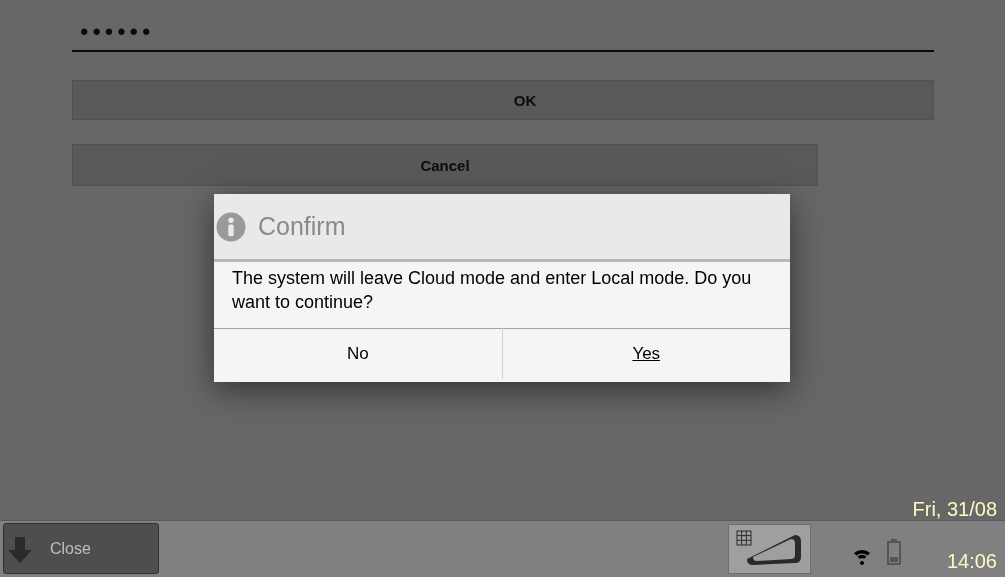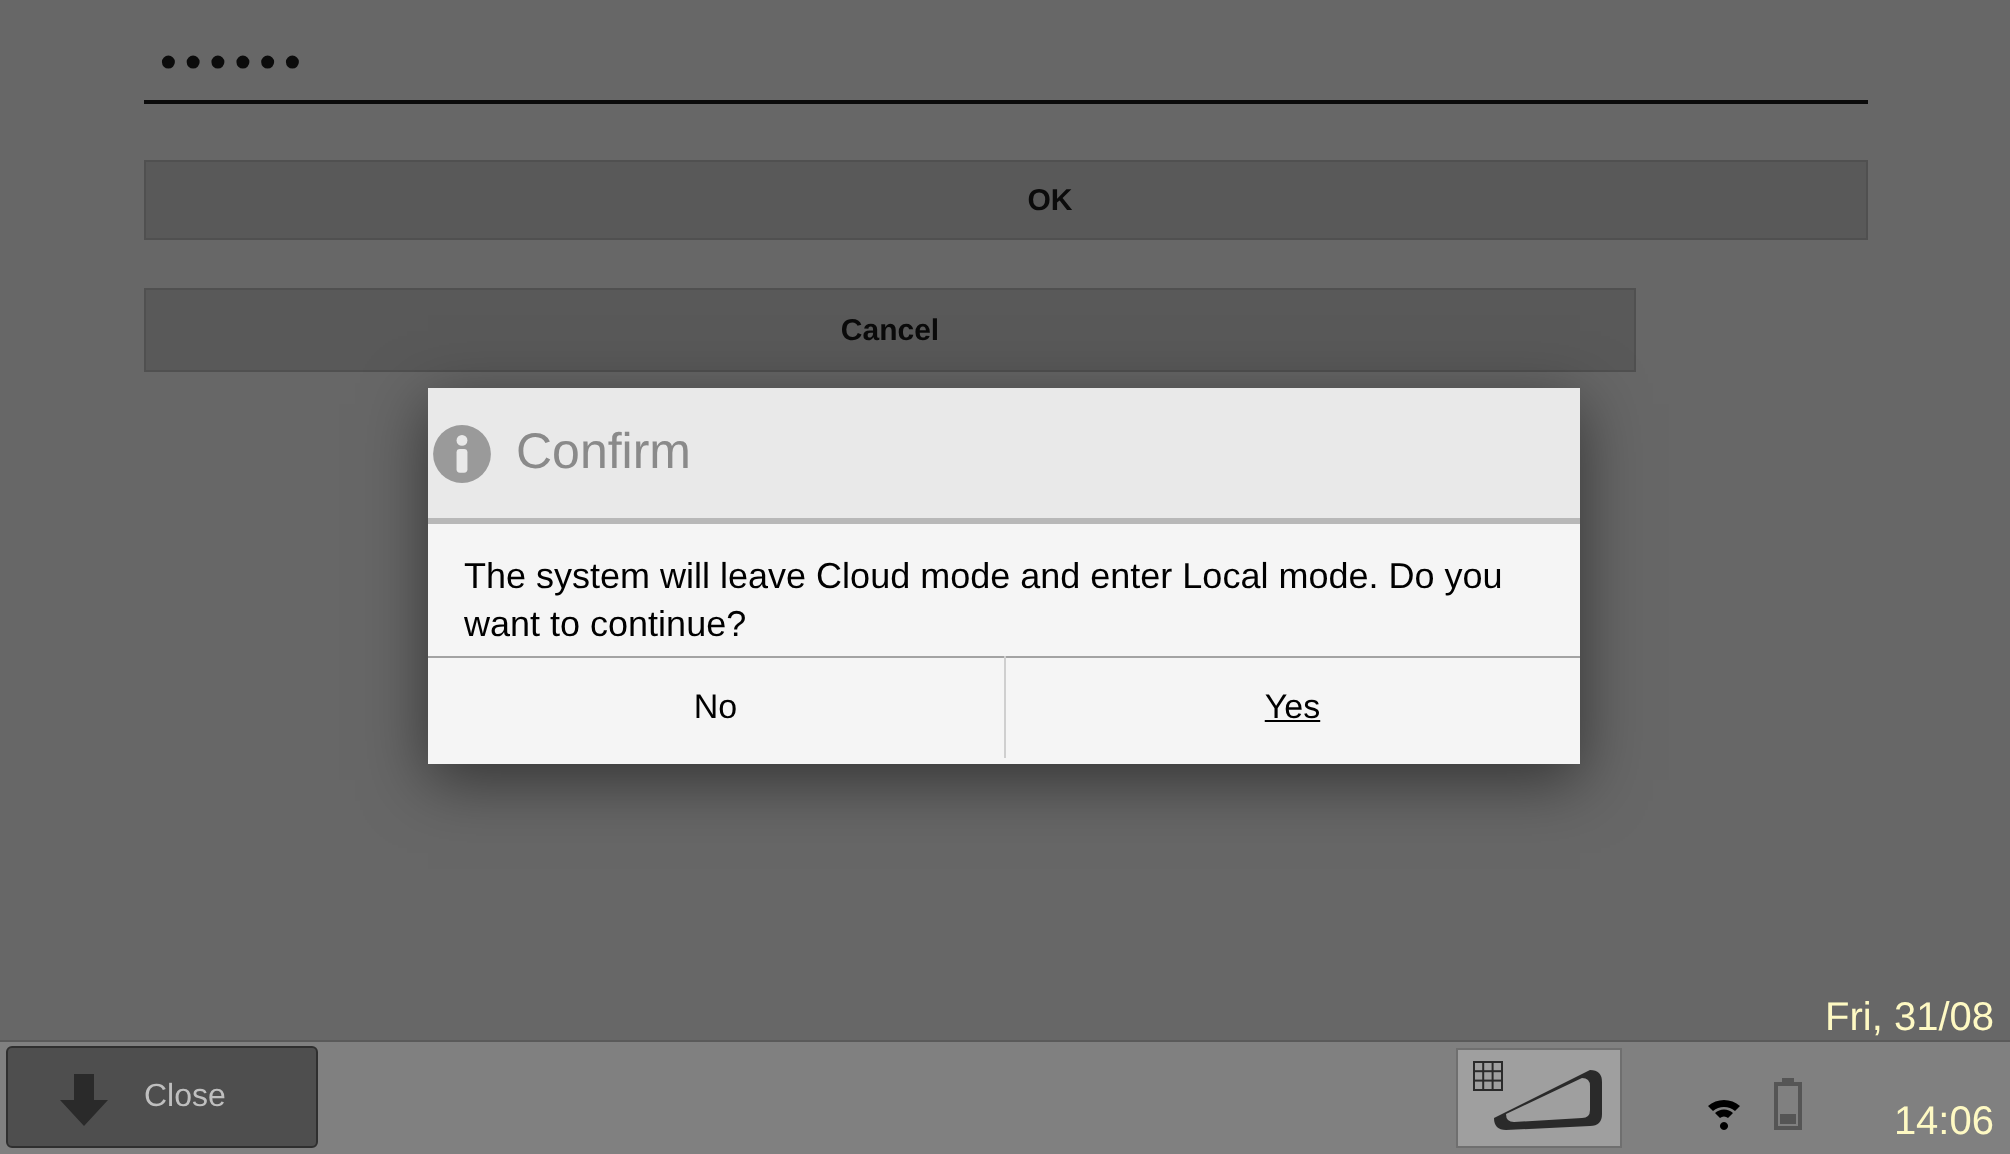--- a/index.html
+++ b/index.html
@@ -83,21 +83,21 @@
       width: 34px;
       height: 34px;
       flex-shrink: 0;
     }
     .dialog-title {
       margin-left: 10px;
       font-size: 25px;
       color: #8a8a8a;
     }
     .dialog-body {
-      padding: 14px 18px 12px 18px;
+      padding: 4px 18px 12px 18px;
       font-size: 18px;
       color: #000;
       line-height: 24px;
       height: 66px;
     }
     .dialog-actions {
       display: flex;
       height: 51px;
       border-top: 1px solid #a3a3a3;
       align-items: flex-end;
@@ -131,21 +131,21 @@
       left: 3px;
       bottom: 3px;
       width: 156px;
       height: 51px;
       background: #4e4e4e;
       border: 1px solid #2f2f2f;
       border-radius: 3px;
       color: #bfbfbf;
       display: flex;
       align-items: center;
-      padding-left: 22px;
+      padding-left: 0;
       cursor: pointer;
     }
     .close-btn .arrow-icon {
       width: 32px;
       height: 32px;
       margin-right: 14px;
     }
     .close-btn span.label {
       font-size: 16px;
       color: #bfbfbf;

